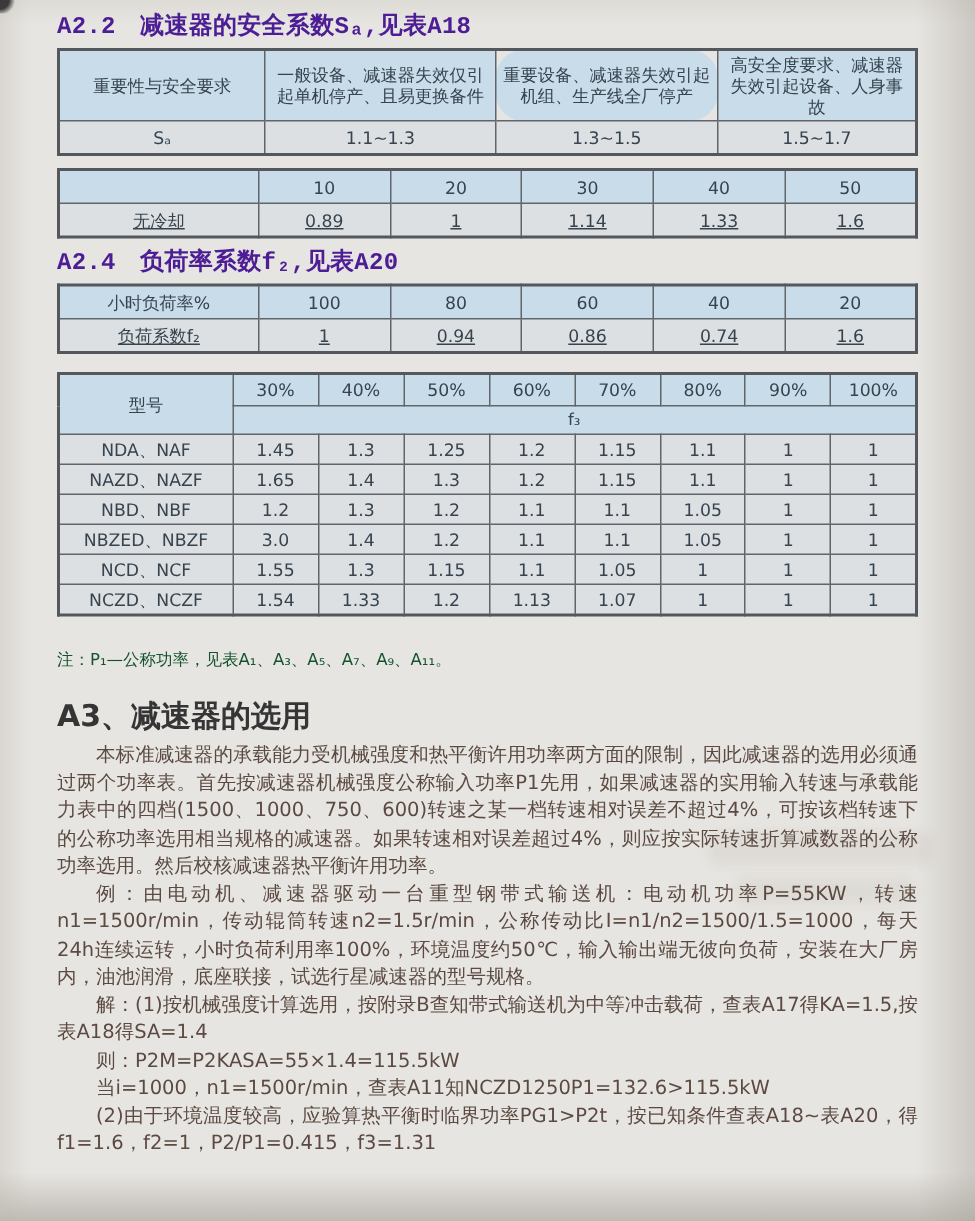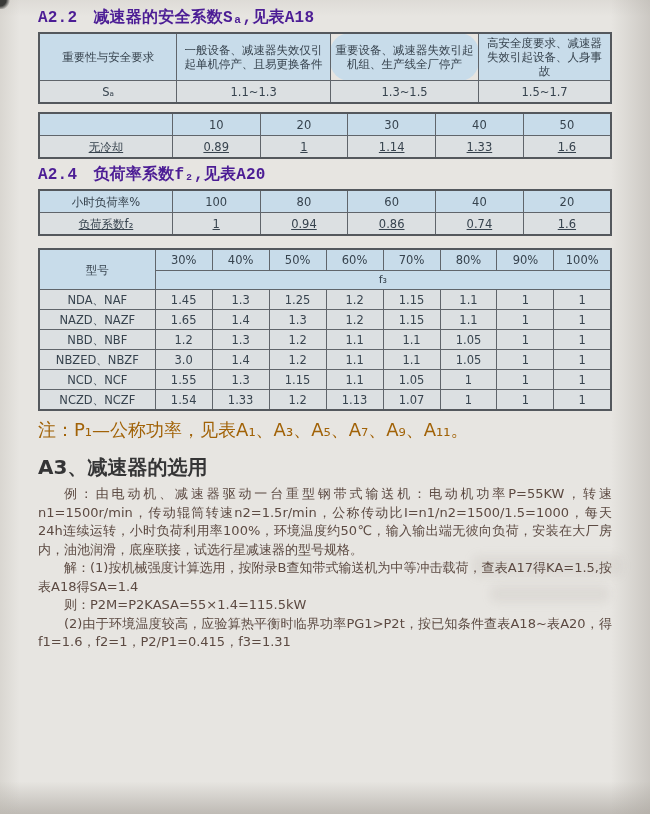--- a/index.html
+++ b/index.html
@@ -38,21 +38,21 @@
 
   .t-a19 th,.t-a20 th{height:17px;}
   .t-a19 td,.t-a20 td{height:17px;text-decoration:underline;}
   .t-a19 .c0,.t-a20 .c0{width:22%;margin-top:32px;}
 
   .t-a21 .c0{width:19%;}
   .t-a21 th{height:16px;}
   .t-a21 th.f3row{height:13px;font-size:11px;margin-top:44px;}
   .t-a21 td{height:15px;}
 
-  .notes{margin-top:10px;font-size:18px;line-height:17px;color:#a16207;}
+  .notes{margin-top:20px;font-size:11px;line-height:17px;color:#14532d;}
   .notes .n2{margin-left:29px;}
 
   .a3-heading{font-size:20px;font-weight:bold;color:#353536;margin:16px 0 4px 0;}
   .body-text p{margin:0;font-size:13px;line-height:18.5px;color:#5c4a42;text-align:justify;}
   .body-text p.ind{text-indent:2em;}
 </style>
 </head>
 <body>
 
 <div class="corner-mark"></div>
@@ -214,20 +214,22 @@
   </tbody>
     </table>
 
   <div class="notes">
     <div class="n1">注：P₁—公称功率，见表A₁、A₃、A₅、A₇、A₉、A₁₁。</div>
   </div>
 
   <div class="a3-heading">A3、减速器的选用</div>
 
   <div class="body-text">
+    <p class="ind">本标准减速器的承载能力受机械强度和热平衡许用功率两方面的限制，因此减速器的选用必须通过两个功率表。首先按减速器机械强度公称输入功率P1先用，如果减速器的实用输入转速与承载能力表中的四档(1500、1000、750、600)转速之某一档转速相对误差不超过4%，可按该档转速下的公称功率选用相当规格的减速器。如果转速相对误差超过4%，则应按实际转速折算减数器的公称功率选用。然后校核减速器热平衡许用功率。</p>
     <p class="ind">例：由电动机、减速器驱动一台重型钢带式输送机：电动机功率P=55KW，转速n1=1500r/min，传动辊筒转速n2=1.5r/min，公称传动比I=n1/n2=1500/1.5=1000，每天24h连续运转，小时负荷利用率100%，环境温度约50℃，输入输出端无彼向负荷，安装在大厂房内，油池润滑，底座联接，试选行星减速器的型号规格。</p>
     <p class="ind">解：(1)按机械强度计算选用，按附录B查知带式输送机为中等冲击载荷，查表A17得KA=1.5,按表A18得SA=1.4</p>
     <p class="ind">则：P2M=P2KASA=55×1.4=115.5kW</p>
+    <p class="ind">当i=1000，n1=1500r/min，查表A11知NCZD1250P1=132.6&gt;115.5kW</p>
     <p class="ind">(2)由于环境温度较高，应验算热平衡时临界功率PG1&gt;P2t，按已知条件查表A18~表A20，得f1=1.6，f2=1，P2/P1=0.415，f3=1.31</p>
 
   </div>
 
 </div>
 
 </body></html>

